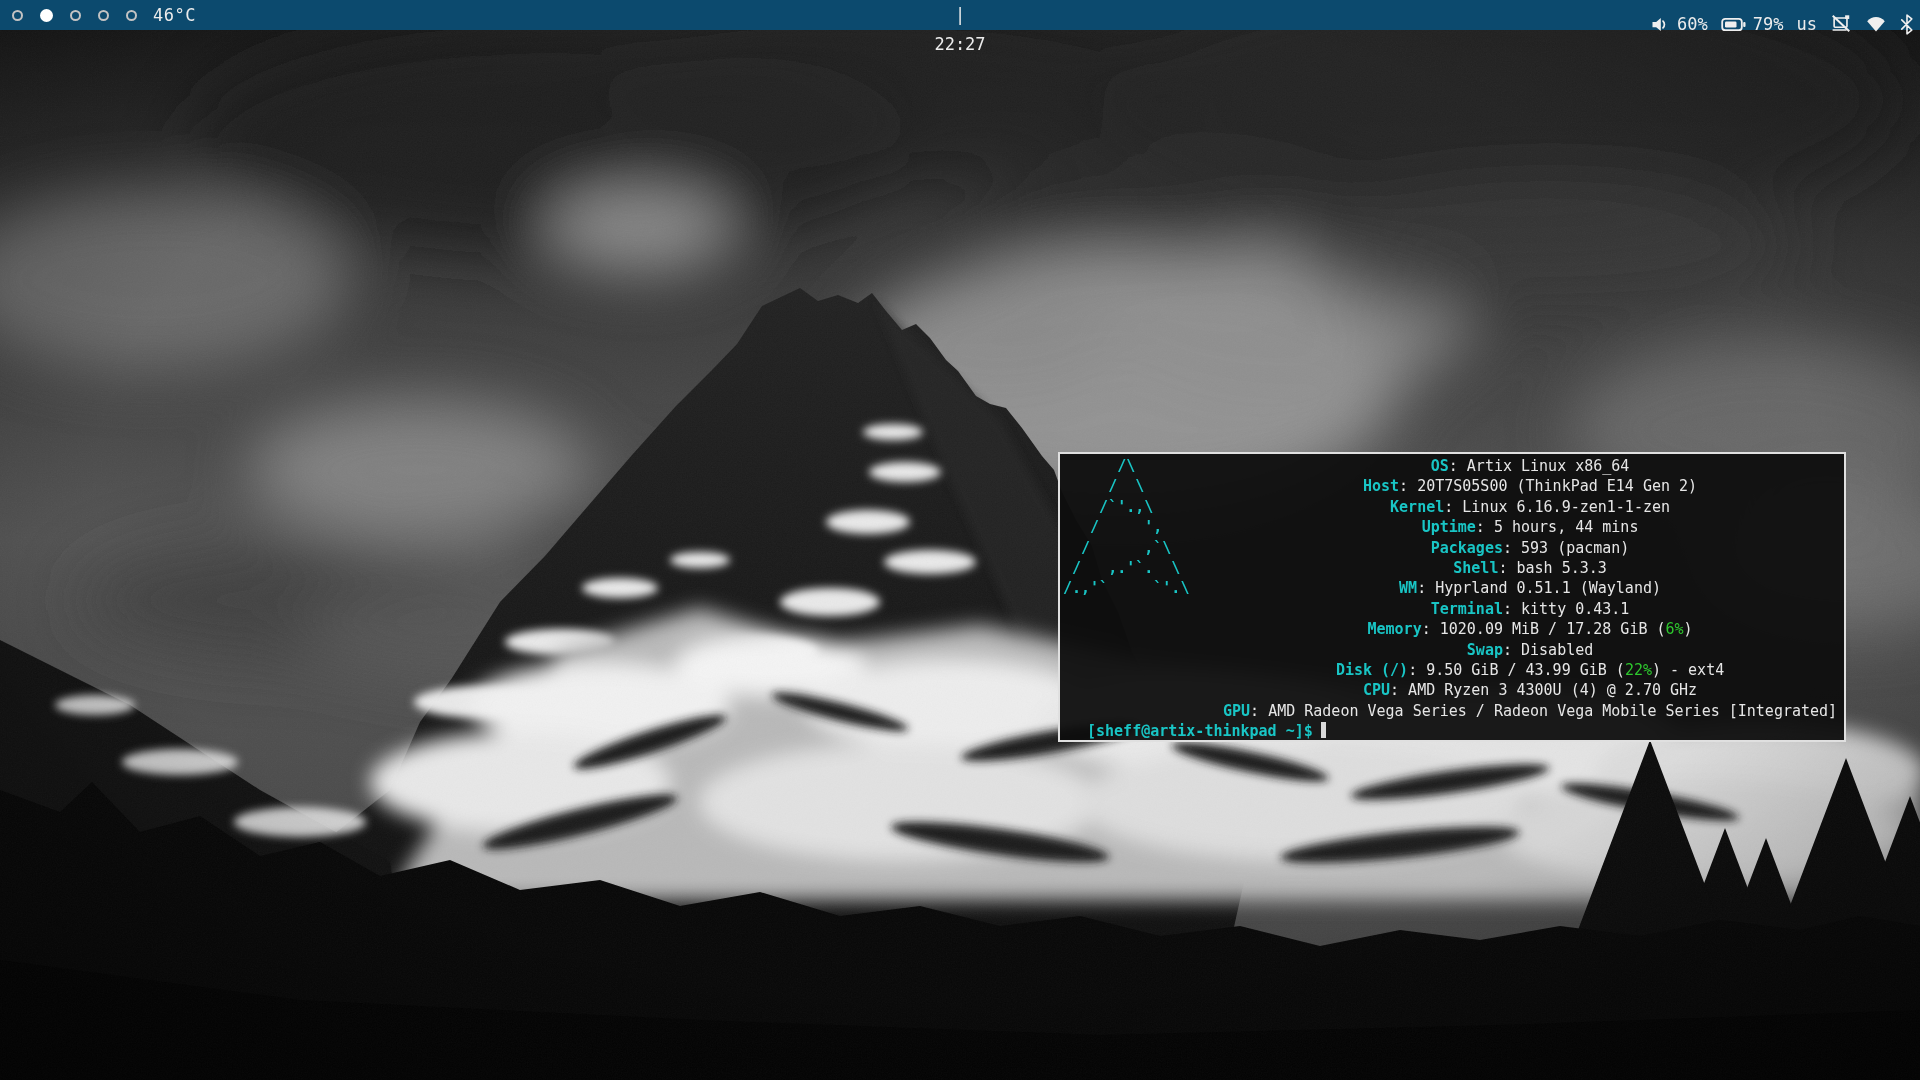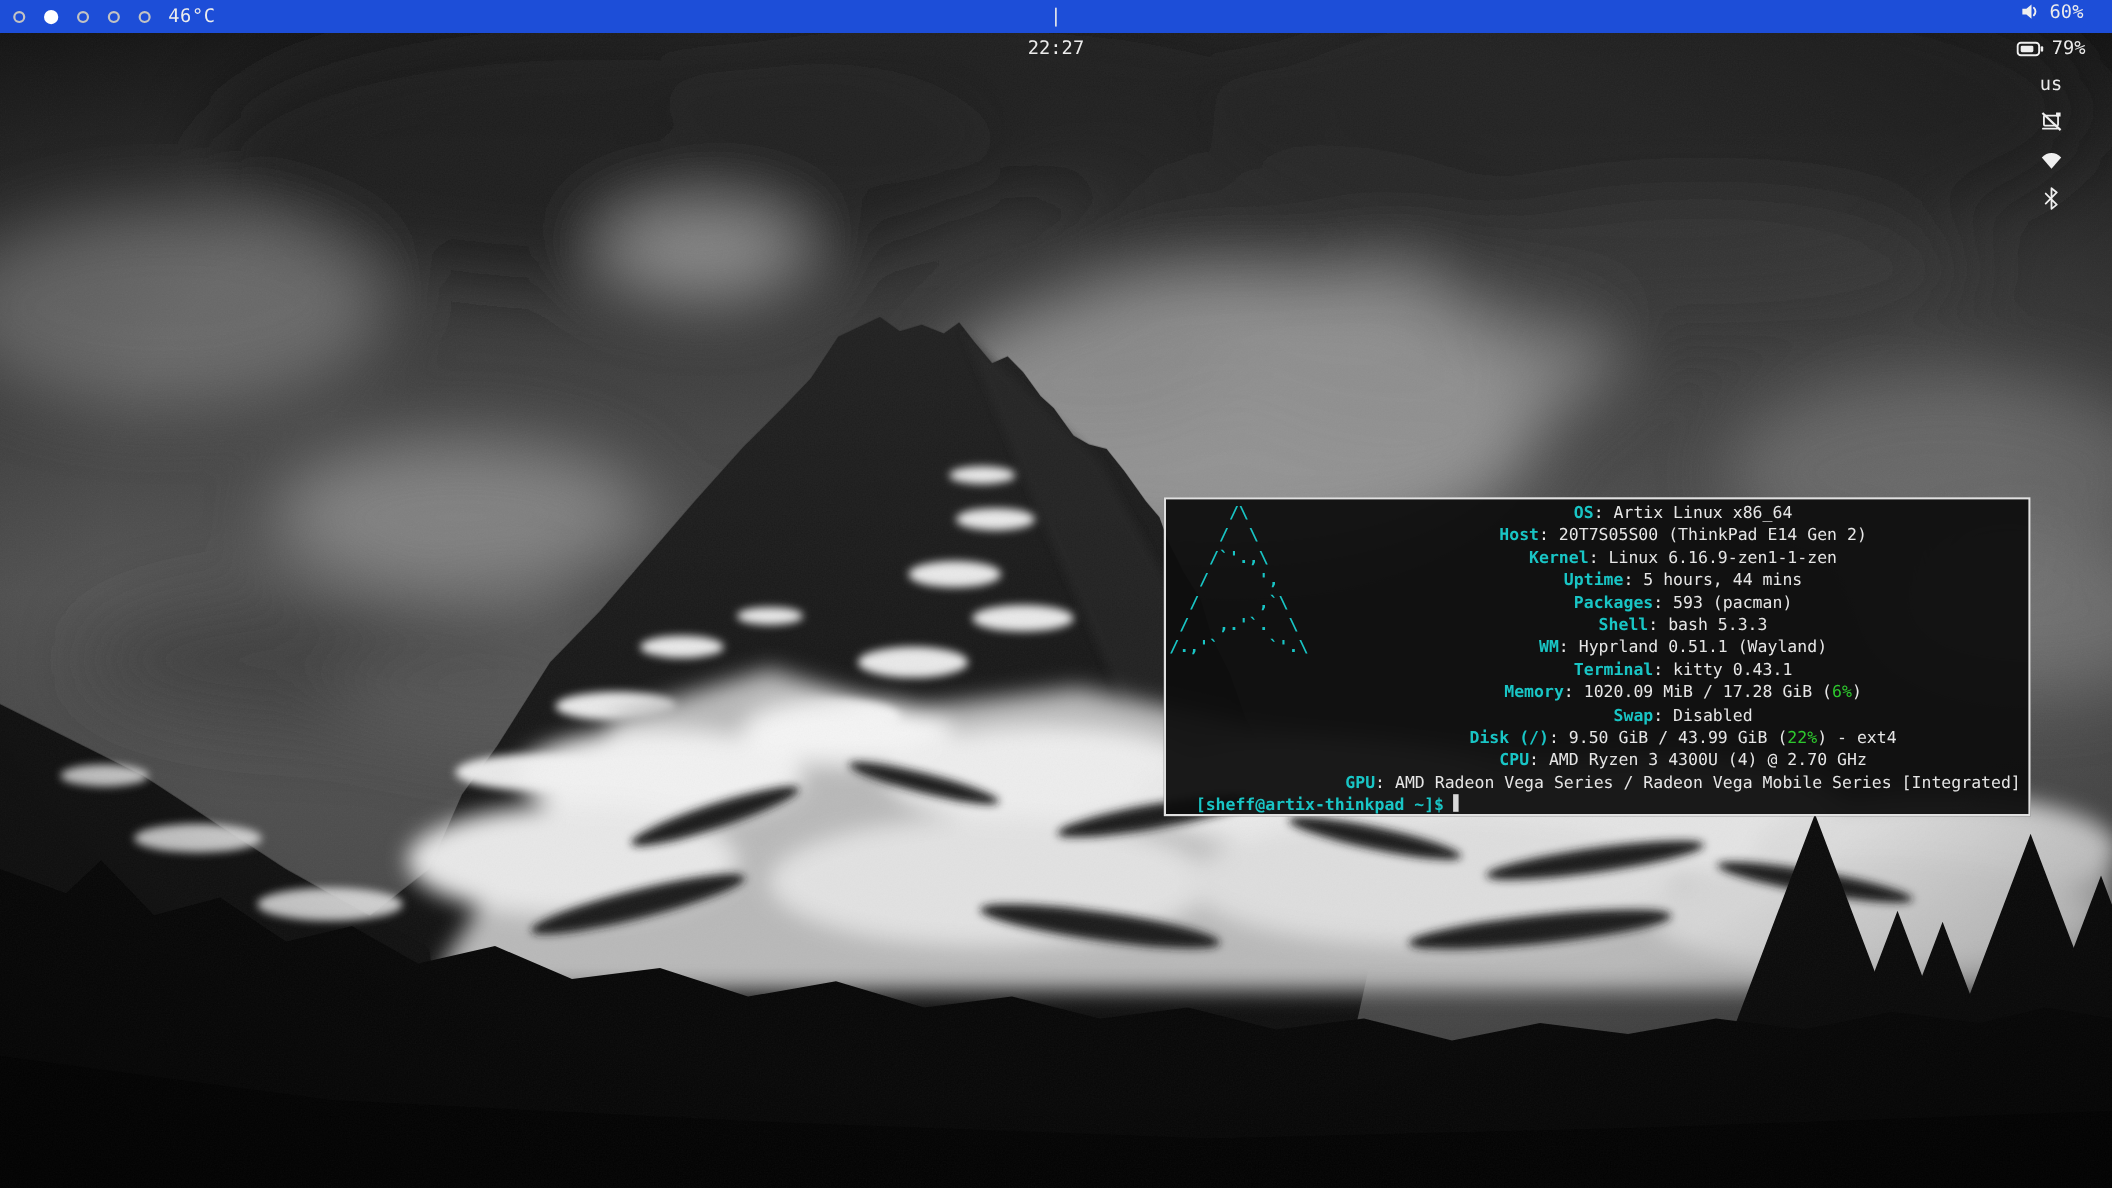--- a/index.html
+++ b/index.html
@@ -5,31 +5,31 @@
   * { margin:0; padding:0; box-sizing:border-box; }
   html,body { width:1920px; height:1080px; background:#000; overflow:hidden; }
   .screen { position:relative; width:1920px; height:1080px; overflow:hidden;
             font-family:"DejaVu Sans Mono", monospace; }
 
   
   .wallpaper { position:absolute; inset:0; z-index:0; }
 
   
   .topbar { position:absolute; left:0; top:0; width:1920px; height:30px;
-            background:#1d4ed8; z-index:5; display:flex; align-items:center;
+            background:#0c4a6e; z-index:5; display:flex; align-items:center;
             color:var(--fg,#ececec); font-size:17px; }
   .bar-left { position:absolute; left:12px; top:0; height:30px; display:flex; align-items:center; gap:16px; }
   .ws-dots { display:flex; align-items:center; gap:17px; }
   .ws-dot { width:11px; height:11px; border-radius:50%; border:2px solid #c3c3c3; }
   .ws-dot.active { width:13px; height:13px; background:#fff; border-color:#fff; }
   .bar-temp { letter-spacing:0.5px; }
   .bar-center { position:absolute; left:0; right:0; top:0; height:30px;
                 display:flex; align-items:center; justify-content:center; gap:9px;flex-direction:column; }
-  .bar-right { position:absolute; right:24px; top:0; height:48px;
-               display:flex; align-items:center; gap:13px;flex-direction:column; }
+  .bar-right { position:absolute; right:6px; top:0; height:48px;
+               display:flex; align-items:center; gap:13px; }
   .tray-item { display:flex; align-items:center; gap:7px; }
   .tray-icon { display:flex; align-items:center; }
   .tray-icon svg { display:block; }
 
   
   .terminal { position:absolute; left:1058px; top:452px; width:788px; height:290px;
               background:rgba(14,14,14,0.95); border:2px solid #e0e0e0; z-index:4;
               font-size:15px; line-height:20.4px; color:var(--fg-term,#e6e6e6); }
   .term-body { position:absolute; inset:0; }
   .term-art { position:absolute; left:3px; top:2px; color:var(--cyan,#19c5c5);

